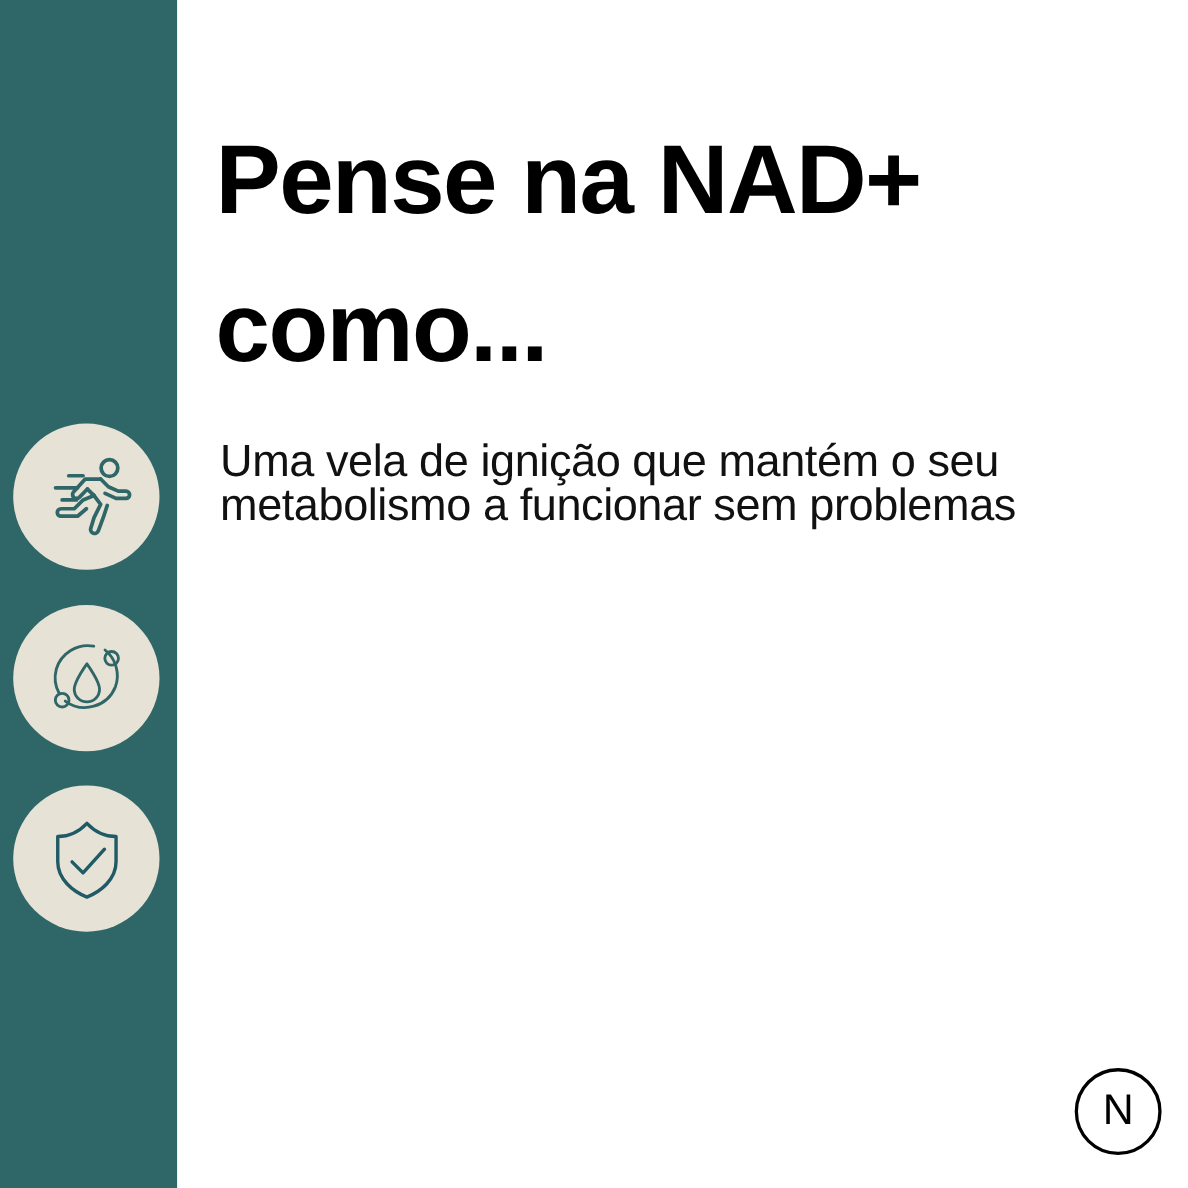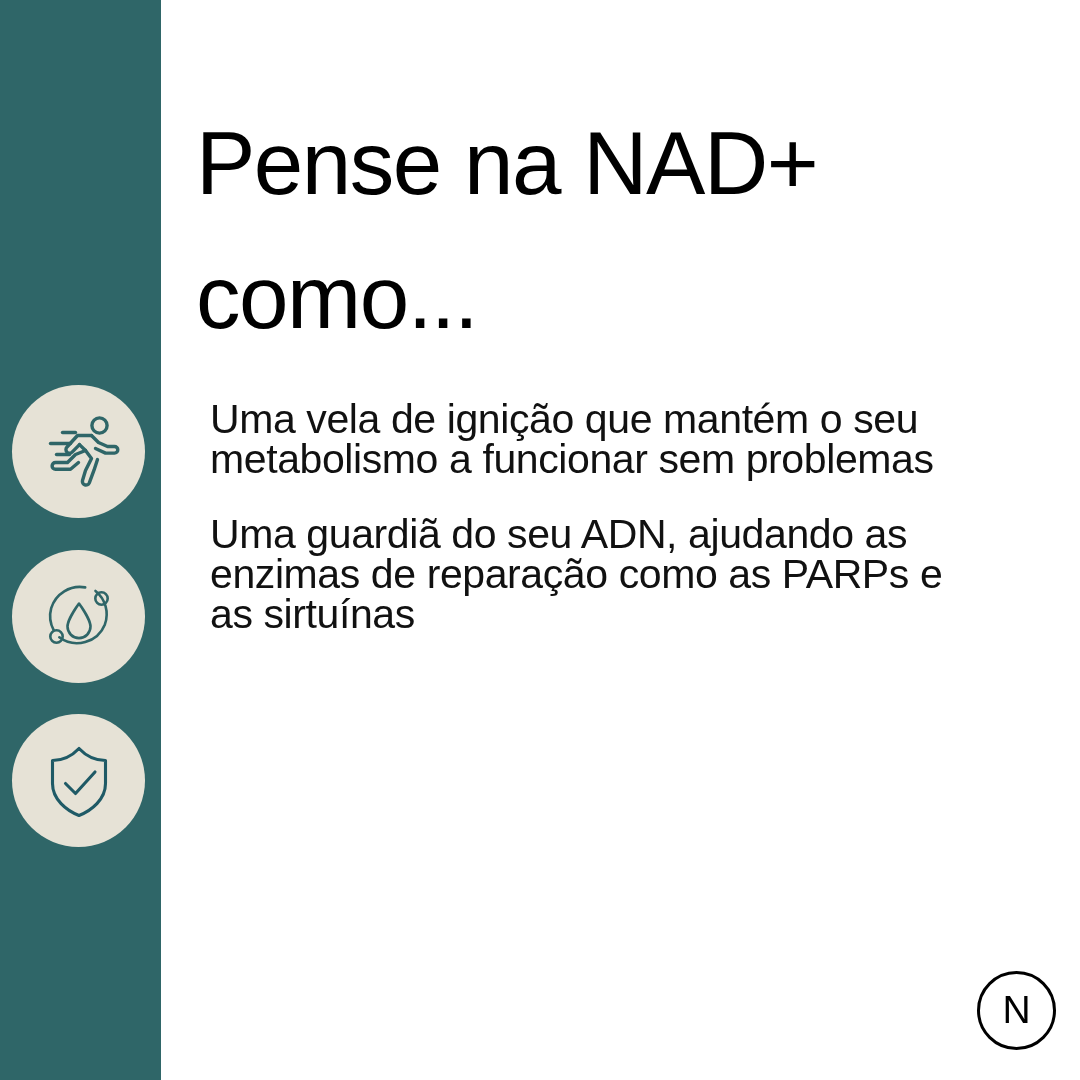--- a/index.html
+++ b/index.html
@@ -53,30 +53,30 @@
   .badge-3 { top: 714px; }
 
   
   .headline {
     position: absolute;
     left: 196px;
     top: 96px;
     width: 860px;
     font-size: 89px;
     line-height: 134px;
-    font-weight: 400;
+    font-weight: 700;
     letter-spacing: -1.5px;
     color: #000000;
     white-space: pre-line;
   }
 
   
   .body-list {
     position: absolute;
-    left: 210px;
+    left: 200px;
     top: 399px;
     width: 852px;
   }
   .body-item {
     font-size: 41px;
     line-height: 40px;
     font-weight: 400;
     letter-spacing: -0.4px;
     color: #111111;
     white-space: pre-line;
@@ -153,22 +153,19 @@
       </svg>
     </span>
   </div>
 
   <h1 class="headline">Pense na NAD+
 como...</h1>
 
   <div class="body-list">
     <p class="body-item">Uma vela de ignição que mantém o seu
 metabolismo a funcionar sem problemas</p>
-    <p class="body-item">Uma guardiã do seu ADN, ajudando as
-enzimas de reparação como as PARPs e
-as sirtuínas</p>
   </div>
 
   <div class="brand-mark">
     <span class="brand-letter">N</span>
   </div>
 
 </div>
 
 </body></html>

